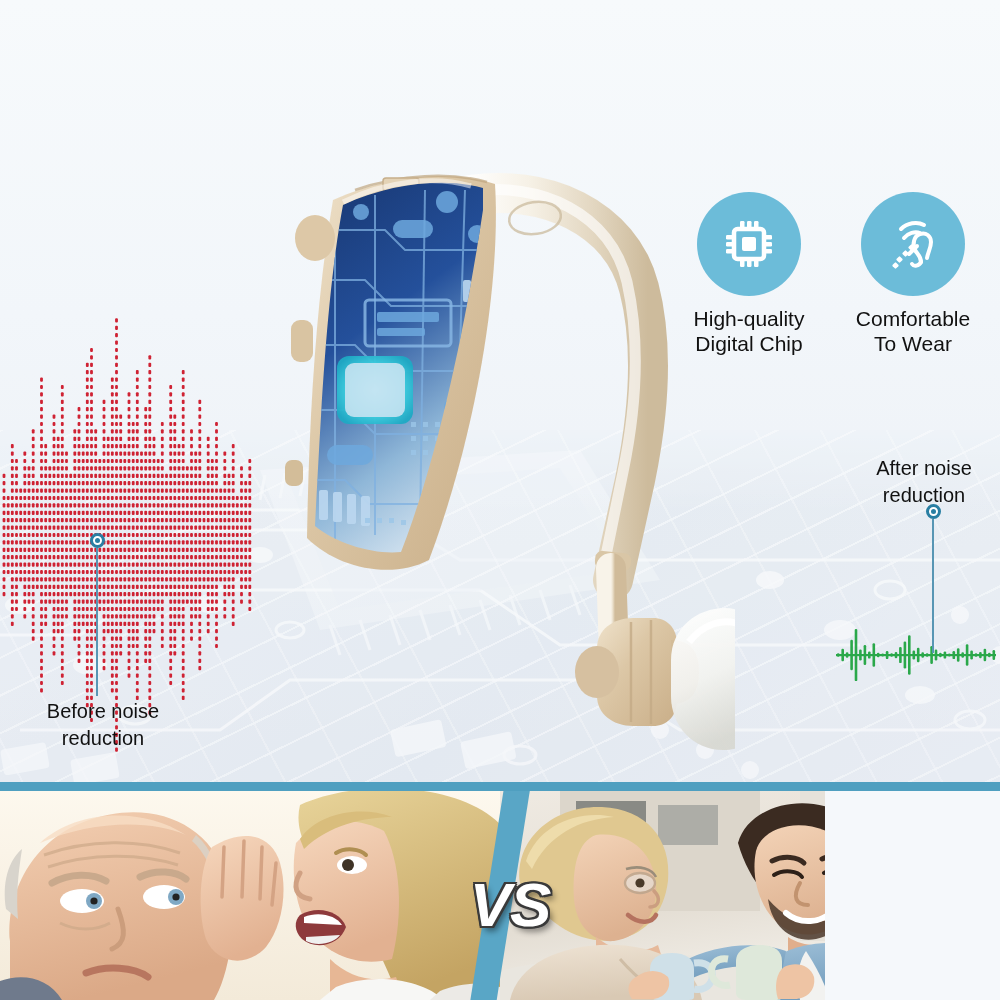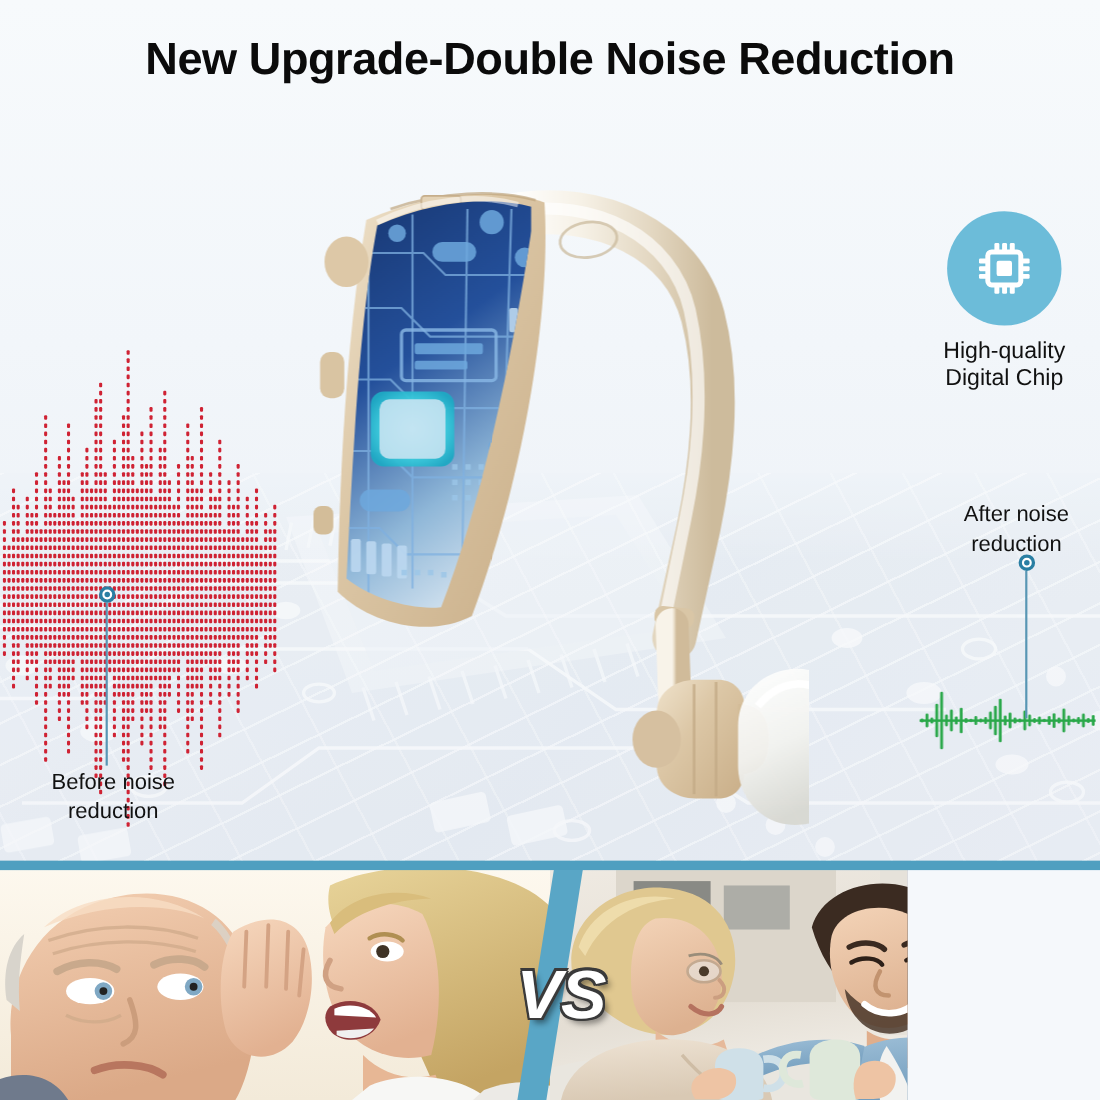--- a/index.html
+++ b/index.html
@@ -279,21 +279,20 @@
         <g fill="#ffffff" opacity=".75">
           <rect x="40" y="320" width="46" height="26" rx="4" transform="rotate(-10 40 320)"></rect>
           <rect x="110" y="330" width="46" height="26" rx="4" transform="rotate(-10 110 330)"></rect>
           <rect x="430" y="300" width="52" height="28" rx="4" transform="rotate(-12 430 300)"></rect>
           <rect x="500" y="312" width="52" height="28" rx="4" transform="rotate(-12 500 312)"></rect>
         </g>
       </svg>
     </div>
 
     <div class="head-wrap">
-      <h1 class="title">New Upgrade-Double Noise Reduction</h1>
     </div>
 
     <div class="features">
 
       <div class="feature">
         <div class="badge">
           <svg width="58" height="58" viewBox="0 0 58 58">
             <g fill="#ffffff">
               <rect x="20" y="6" width="4.5" height="8" rx="1.2"></rect>
               <rect x="27" y="6" width="4.5" height="8" rx="1.2"></rect>
@@ -309,20 +308,41 @@
               <rect x="44" y="34" width="8" height="4.5" rx="1.2"></rect>
             </g>
             <rect x="14" y="14" width="30" height="30" rx="3.5" fill="none" stroke="#ffffff" stroke-width="4.5"></rect>
             <rect x="22" y="22" width="14" height="14" rx="2" fill="#ffffff"></rect>
           </svg>
         </div>
         <div class="feature-label">High-quality
 Digital Chip</div>
       </div>
 
+      <div class="feature">
+        <div class="badge">
+          <svg width="60" height="60" viewBox="0 0 60 60">
+            <g fill="none" stroke="#ffffff" stroke-width="4" stroke-linecap="round">
+              <path d="M38 48 C38 42 34 40 32 36 C29 30 31 22 37 20 C43 18 48 22 48 28 C48 34 45 38 44 44"></path>
+              <path d="M38 48 C36 52 31 53 29 50"></path>
+              <path d="M26 40 L34 32"></path>
+              <path d="M18 15 C24 9 34 7 41 11"></path>
+              <path d="M21 24 C25 19 32 17 37 19"></path>
+            </g>
+            <g fill="#ffffff">
+              <rect x="14" y="43" width="5" height="5" rx="1" transform="rotate(45 16.5 45.5)"></rect>
+              <rect x="20" y="37" width="5" height="5" rx="1" transform="rotate(45 22.5 39.5)"></rect>
+              <rect x="26" y="31" width="5" height="5" rx="1" transform="rotate(45 28.5 33.5)"></rect>
+              <rect x="10" y="49" width="5" height="5" rx="1" transform="rotate(45 12.5 51.5)"></rect>
+            </g>
+          </svg>
+        </div>
+        <div class="feature-label">Comfortable
+To Wear</div>
+      </div>
 
     </div>
 
     <svg class="wave-red" width="250" height="460" viewBox="0 0 250 460">
         <rect x="0.6" y="232.9" width="2.8" height="4.2" rx="1" fill="#cf2233"></rect>
         <rect x="0.6" y="225.5" width="2.8" height="4.2" rx="1" fill="#cf2233"></rect>
         <rect x="0.6" y="240.3" width="2.8" height="4.2" rx="1" fill="#cf2233"></rect>
         <rect x="0.6" y="218.1" width="2.8" height="4.2" rx="1" fill="#cf2233"></rect>
         <rect x="0.6" y="247.7" width="2.8" height="4.2" rx="1" fill="#cf2233"></rect>
         <rect x="0.6" y="210.7" width="2.8" height="4.2" rx="1" fill="#cf2233"></rect>

